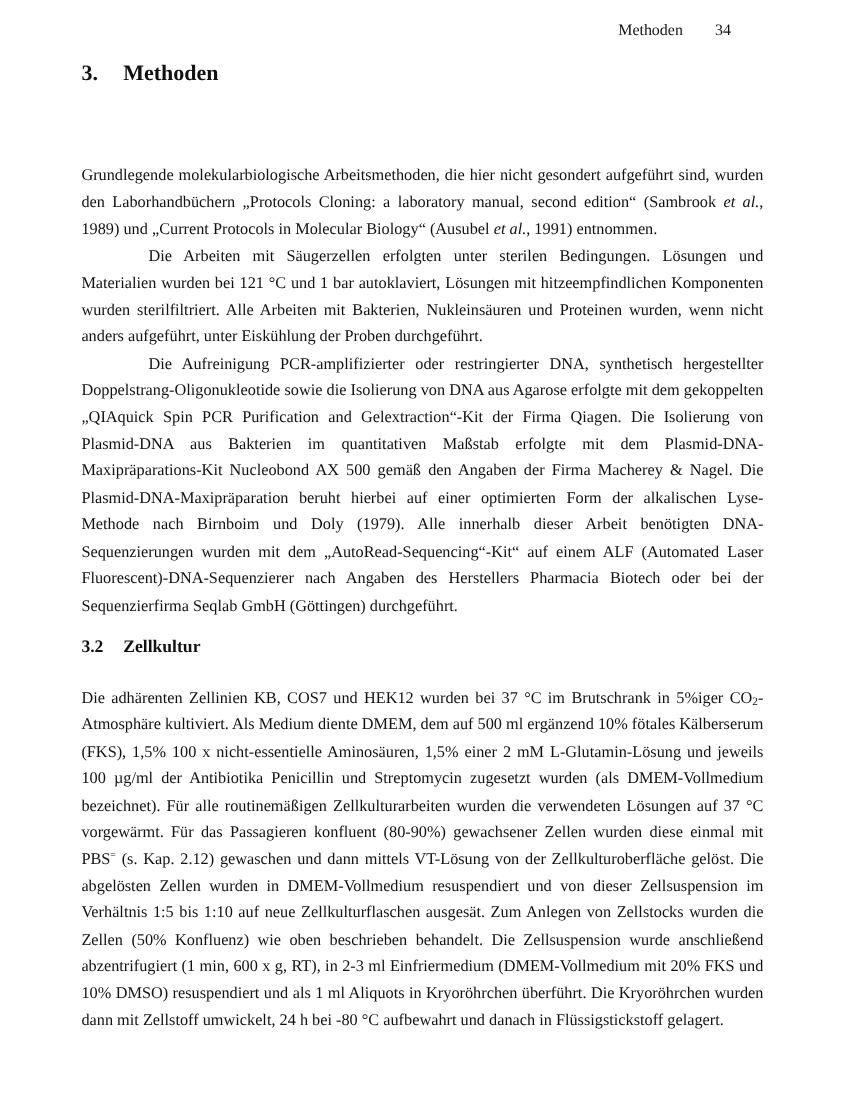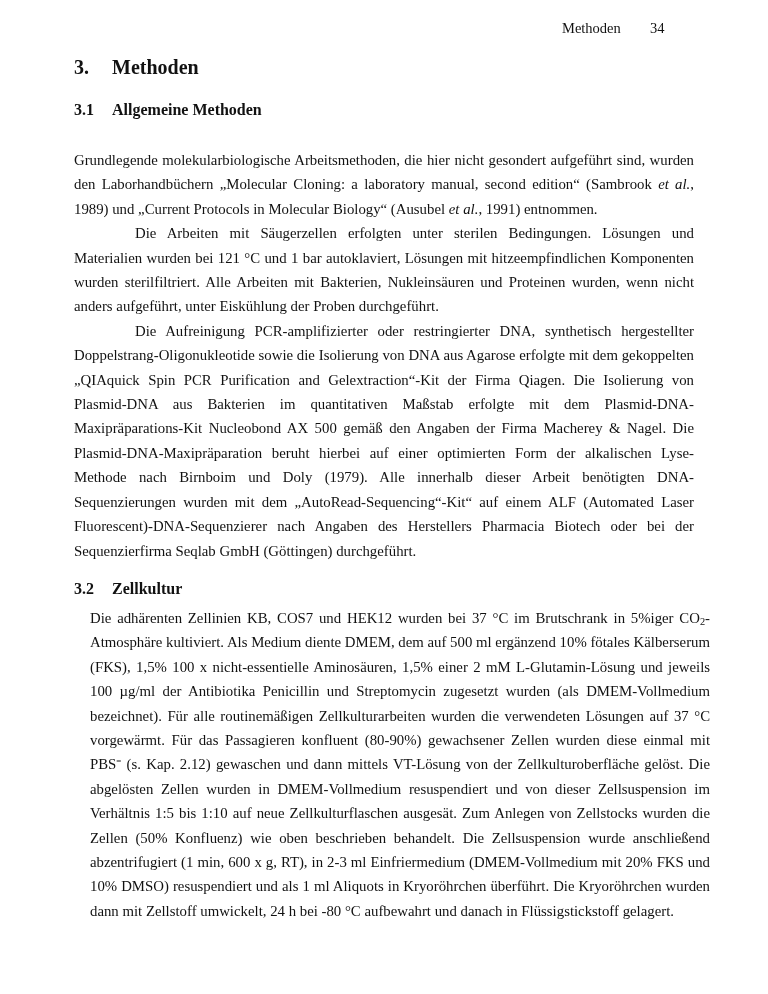--- a/index.html
+++ b/index.html
@@ -62,21 +62,21 @@
     .h2-2 { top: 580px; }
     .body-block {
       position: absolute;
       left: 74px;
       width: 620px;
       font-size: 14.8px;
       line-height: 24.4px;
       text-align: justify;
     }
     .block-1 { top: 148px; }
-    .block-2 { top: 606px; margin-left: 16px; }
+    .block-2 { top: 623px; }
     .body-block p {
       margin: 0;
     }
     .body-block p.indent {
       text-indent: 61px;
     }
     sub { font-size: 70%; vertical-align: -2px; line-height: 0; }
     sup { font-size: 60%; vertical-align: 5px; line-height: 0; }
   </style>
 </head>
@@ -86,26 +86,23 @@
 
   <div class="running-header">
     <span class="hdr-title">Methoden</span>
     <span class="hdr-page">34</span>
   </div>
 
   <div class="h1">
     <span class="num">3.</span><span>Methoden</span>
   </div>
 
-  <div class="h2 h2-1">
-    <span class="num">3.1</span><span>Allgemeine Methoden</span>
-  </div>
 
   <div class="body-block block-1">
-    <p><span>Grundlegende molekularbiologische Arbeitsmethoden, die hier nicht gesondert aufgeführt sind, wurden den Laborhandbüchern „Molecular Cloning: a laboratory manual, second edition“ (Sambrook </span><i>et al.</i><span>, 1989) und „Current Protocols in Molecular Biology“ (Ausubel </span><i>et al.</i><span>, 1991) entnommen.</span></p>
+    <p><span>Grundlegende molekularbiologische Arbeitsmethoden, die hier nicht gesondert aufgeführt sind, wurden den Laborhandbüchern „Protocols Cloning: a laboratory manual, second edition“ (Sambrook </span><i>et al.</i><span>, 1989) und „Current Protocols in Molecular Biology“ (Ausubel </span><i>et al.</i><span>, 1991) entnommen.</span></p>
     <p class="indent">Die Arbeiten mit Säugerzellen erfolgten unter sterilen Bedingungen. Lösungen und Materialien wurden bei 121 °C und 1 bar autoklaviert, Lösungen mit hitzeempfindlichen Komponenten wurden sterilfiltriert. Alle Arbeiten mit Bakterien, Nukleinsäuren und Proteinen wurden, wenn nicht anders aufgeführt, unter Eiskühlung der Proben durchgeführt.</p>
     <p class="indent">Die Aufreinigung PCR-amplifizierter oder restringierter DNA, synthetisch hergestellter Doppelstrang-Oligonukleotide sowie die Isolierung von DNA aus Agarose erfolgte mit dem gekoppelten „QIAquick Spin PCR Purification and Gelextraction“-Kit der Firma Qiagen. Die Isolierung von Plasmid-DNA aus Bakterien im quantitativen Maßstab erfolgte mit dem Plasmid-DNA-Maxipräparations-Kit Nucleobond AX 500 gemäß den Angaben der Firma Macherey &amp; Nagel. Die Plasmid-DNA-Maxipräparation beruht hierbei auf einer optimierten Form der alkalischen Lyse-Methode nach Birnboim und Doly (1979). Alle innerhalb dieser Arbeit benötigten DNA-Sequenzierungen wurden mit dem „AutoRead-Sequencing“-Kit“ auf einem ALF (Automated Laser Fluorescent)-DNA-Sequenzierer nach Angaben des Herstellers Pharmacia Biotech oder bei der Sequenzierfirma Seqlab GmbH (Göttingen) durchgeführt.</p>
   </div>
 
   <div class="h2 h2-2">
     <span class="num">3.2</span><span>Zellkultur</span>
   </div>
 
   <div class="body-block block-2">
     <p><span>Die adhärenten Zellinien KB, COS7 und HEK12 wurden bei 37 °C im Brutschrank in 5%iger CO</span><sub>2</sub><span>-Atmosphäre kultiviert. Als Medium diente DMEM, dem auf 500 ml ergänzend 10% fötales Kälberserum (FKS), 1,5% 100 x nicht-essentielle Aminosäuren, 1,5% einer 2 mM L-Glutamin-Lösung und jeweils 100 µg/ml der Antibiotika Penicillin und Streptomycin zugesetzt wurden (als DMEM-Vollmedium bezeichnet). Für alle routinemäßigen Zellkulturarbeiten wurden die verwendeten Lösungen auf 37 °C vorgewärmt. Für das Passagieren konfluent (80-90%) gewachsener Zellen wurden diese einmal mit PBS</span><sup>=</sup><span> (s. Kap. 2.12) gewaschen und dann mittels VT-Lösung von der Zellkulturoberfläche gelöst. Die abgelösten Zellen wurden in DMEM-Vollmedium resuspendiert und von dieser Zellsuspension im Verhältnis 1:5 bis 1:10 auf neue Zellkulturflaschen ausgesät. Zum Anlegen von Zellstocks wurden die Zellen (50% Konfluenz) wie oben beschrieben behandelt. Die Zellsuspension wurde anschließend abzentrifugiert (1 min, 600 x g, RT), in 2-3 ml Einfriermedium (DMEM-Vollmedium mit 20% FKS und 10% DMSO) resuspendiert und als 1 ml Aliquots in Kryoröhrchen überführt. Die Kryoröhrchen wurden dann mit Zellstoff umwickelt, 24 h bei -80 °C aufbewahrt und danach in Flüssigstickstoff gelagert.</span></p>

